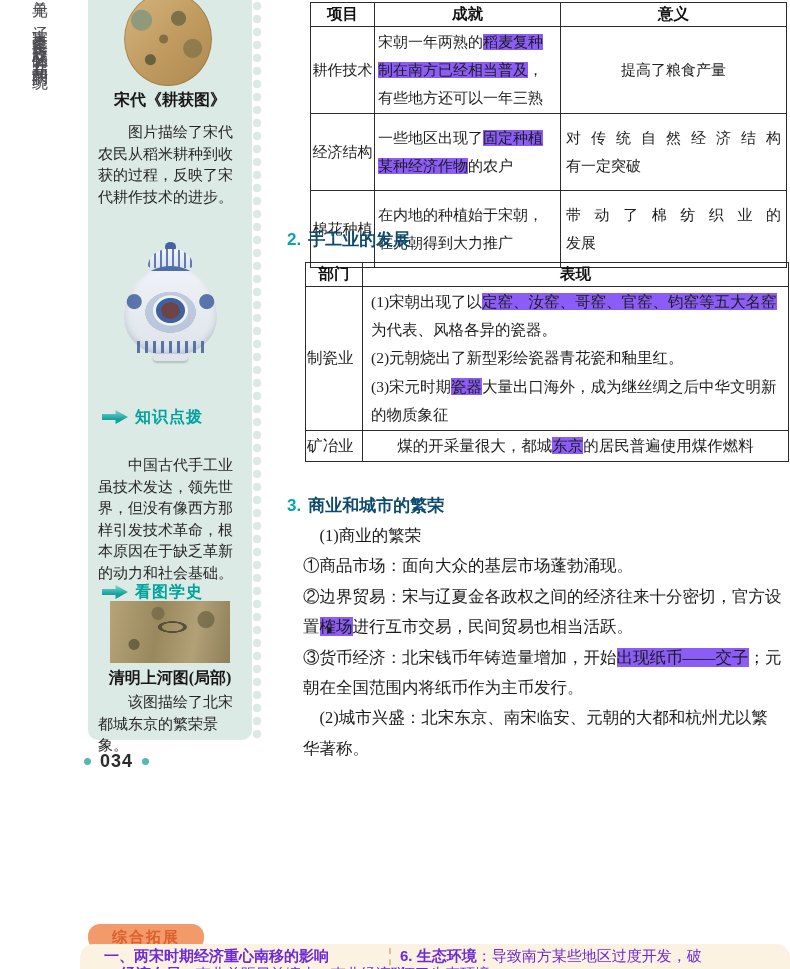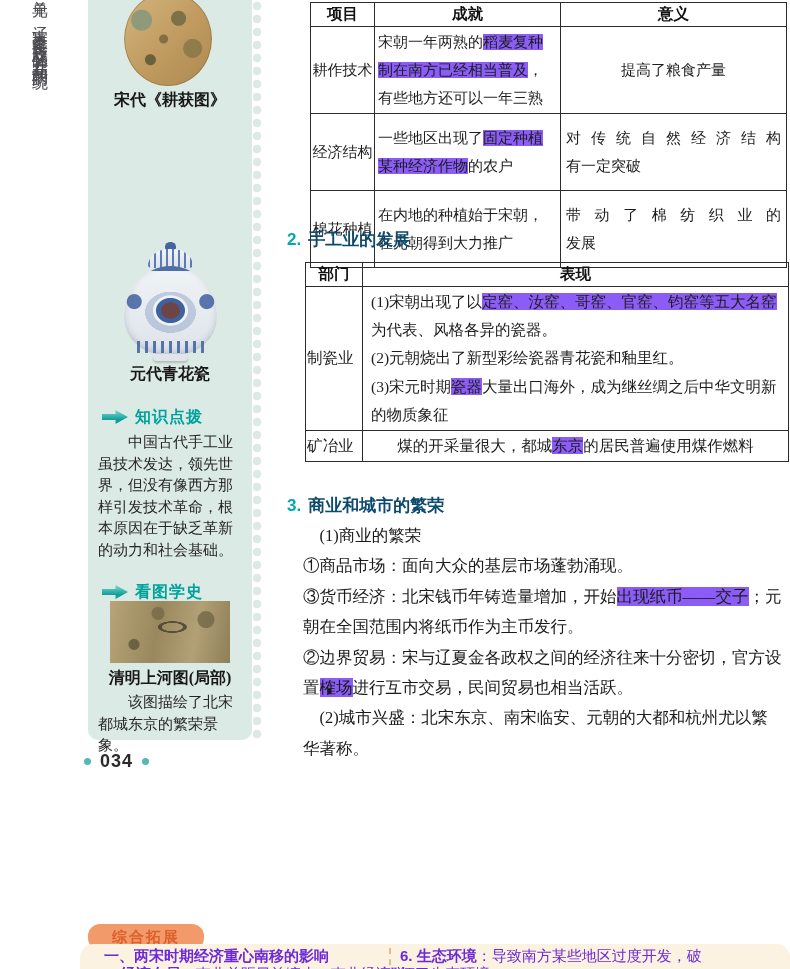--- a/index.html
+++ b/index.html
@@ -20,21 +20,21 @@
           radial-gradient(circle at 30% 72%, rgba(90,86,54,.85) 0 5px, rgba(0,0,0,0) 6px),
           radial-gradient(circle at 62% 28%, rgba(108,100,64,.8) 0 7px, rgba(0,0,0,0) 8px),
           radial-gradient(circle at 78% 60%, rgba(125,112,70,.7) 0 9px, rgba(0,0,0,0) 10px),
           radial-gradient(circle at 45% 50%, rgba(80,72,44,.55) 0 4px, rgba(0,0,0,0) 5px),
           radial-gradient(circle at 20% 30%, #8f9a7a 0 10px, rgba(0,0,0,0) 11px),
           linear-gradient(135deg,#d3b67f,#c09a5f 55%,#ac8a52);
         box-shadow:inset 0 0 0 1px rgba(120,90,40,.4);}
   .cap{position:absolute;left:0;width:164px;text-align:center;font-weight:bold;font-size:16px;color:#171717;}
   .cap1{top:90px;} .cap2{top:364px;} .cap3{top:668px;}
   .card-p{position:absolute;left:10px;width:146px;font-size:15px;line-height:21.5px;color:#262626;text-indent:2em;}
-  .p1{top:122px;} .p2{top:432px;} .p3{top:692px;}
+  .p1{top:122px;} .p2{top:455px;} .p3{top:692px;}
 
   
   .vase{position:absolute;left:34px;top:242px;width:96px;height:122px;}
   .v-knob{position:absolute;left:43px;top:0;width:11px;height:9px;background:#46639f;border-radius:50% 50% 40% 40%;}
   .v-lid{position:absolute;left:26px;top:7px;width:45px;height:19px;border-radius:50% 50% 6px 6px/95% 95% 12% 12%;
          background-image:repeating-linear-gradient(90deg, rgba(58,95,168,.8) 0 2px, rgba(0,0,0,0) 2px 6px),
                           linear-gradient(#f3f5f7,#dde4ec);}
   .v-body{position:absolute;left:2px;top:24px;width:93px;height:89px;border-radius:50% 50% 44% 44%/58% 58% 42% 42%;
          background-image:
            radial-gradient(ellipse 30px 26px at 50% 50%, #6d4547 0 9px, #40619f 10px 14px, #eef2f5 15px 17px, rgba(0,0,0,0) 18px),
@@ -118,28 +118,28 @@
 </head>
 <body>
 
 <div class="page">
 
   <div class="spine">单元　辽宋夏金多民族政权的并立与元朝的统一</div>
 
   <div class="left-card">
     <div class="harvest"></div>
     <div class="cap cap1">宋代《耕获图》</div>
+    <div class="card-p p1">图片描绘了宋代农民从稻米耕种到收获的过程，反映了宋代耕作技术的进步。</div>
 
     <div class="vase">
       <div class="v-knob"></div>
       <div class="v-lid"></div>
       <div class="v-body"></div>
       <div class="v-foot"></div>
     </div>
-    <div class="cap cap2">元代青花瓷</div>
 
     <div class="tip-head th1">
       <span class="tip-arrow"></span>
       <span class="tip-label">知识点拨</span>
     </div>
     <div class="card-p p2">中国古代手工业虽技术发达，领先世界，但没有像西方那样引发技术革命，根本原因在于缺乏革新的动力和社会基础。</div>
 
     <div class="tip-head th2">
       <span class="tip-arrow"></span>
       <span class="tip-label">看图学史</span>
@@ -225,22 +225,22 @@
     </table>
 
   <div class="sec-head sh3">
     <span class="sec-num">3.</span>
     <span class="sec-title">商业和城市的繁荣</span>
   </div>
 
   <div class="commerce">
     <p class="ind"><span>(1)商业的繁荣</span></p>
     <p><span>①商品市场：面向大众的基层市场蓬勃涌现。</span></p>
+    <p><span>②边界贸易：宋与辽夏金各政权之间的经济往来十分密切，官方设置</span><span class="hl">榷场</span><span>进行互市交易，民间贸易也相当活跃。</span></p>
     <p><span>③货币经济：北宋钱币年铸造量增加，开始</span><span class="hl">出现纸币——交子</span><span>；元朝在全国范围内将纸币作为主币发行。</span></p>
-    <p><span>②边界贸易：宋与辽夏金各政权之间的经济往来十分密切，官方设置</span><span class="hl">榷场</span><span>进行互市交易，民间贸易也相当活跃。</span></p>
     <p class="ind"><span>(2)城市兴盛：北宋东京、南宋临安、元朝的大都和杭州尤以繁华著称。</span></p>
   </div>
 
   <div class="foot-tab">综合拓展</div>
   <div class="foot-panel">
     <div class="foot-divider"></div>
     <div class="fl fl-bold fl1">一、两宋时期经济重心南移的影响</div>
     <div class="fl fl2"><span class="bseg">1. 经济布局：</span><span>南北差距日益缩小，南北经济联</span></div>
     <div class="fl fr1"><span class="bseg">6. 生态环境</span><span>：导致南方某些地区过度开发，破</span></div>
     <div class="fl fr2"><span>坏了生态环境</span></div>

